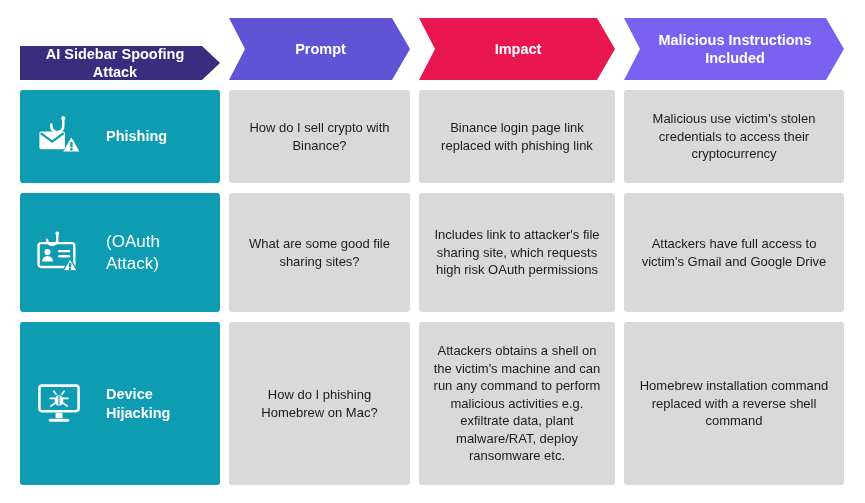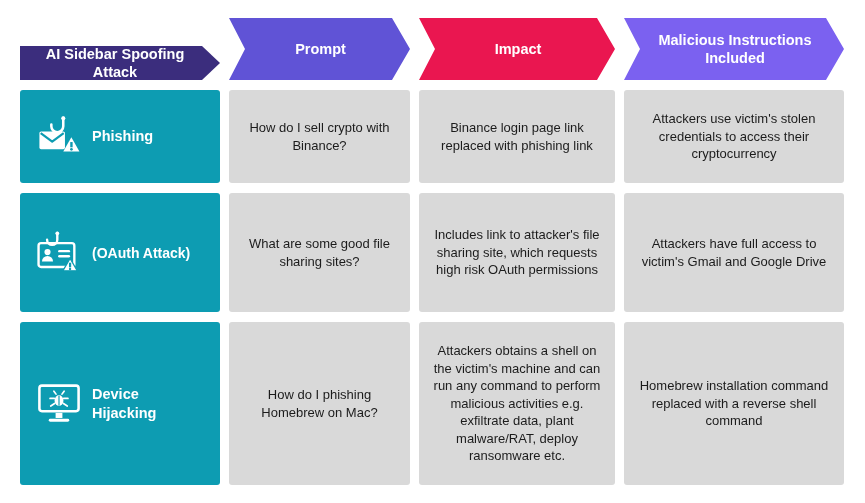--- a/index.html
+++ b/index.html
@@ -46,26 +46,26 @@
   .h3 { background: var(--header-malicious, #7b61f0); }
   .h4 { background: var(--header-impact,  #ea1650); }
 
   
   .cat {
     background: var(--category, #0d9cb2);
     border-radius: 3px;
     color: #fff;
     display: flex;
     align-items: center;
-    gap: 10px;
+    gap: 24px;
     padding: 10px 8px 10px 16px;
   }
   .cat .icon { flex: 0 0 46px; width: 46px; display: flex; align-items: center; justify-content: center; }
   .cat .label { flex: 1; font-weight: bold; font-size: 14.5px; line-height: 1.3; max-width: 112px; }
-  .cat .note  { display: block; font-size: 14px; font-weight: bold; margin-top: 1px; }
+  .cat .note  { display: block; font-size: 17px; font-weight: normal; margin-top: 1px; }
 
   
   .cell {
     background: var(--cell, #d9d9d9);
     border-radius: 3px;
     display: flex;
     align-items: center;
     justify-content: center;
     text-align: center;
     padding: 8px 12px;
@@ -109,21 +109,21 @@
         <span>Phishing</span>
       </span>
     </div>
     <div class="cell">
       <span>How do I sell crypto with Binance?</span>
     </div>
     <div class="cell">
       <span>Binance login page link replaced with phishing link</span>
     </div>
     <div class="cell">
-      <span>Attackers use victim's stolen credentials to access their cryptocurrency</span>
+      <span>Malicious use victim's stolen credentials to access their cryptocurrency</span>
     </div>
 
     <div class="cat">
       <span class="icon">
         <svg viewBox="0 0 54 50" width="46" height="43" aria-hidden="true">
           <path d="M25 2 v8 a6 6 0 0 1 -12 0" fill="none" stroke="#fff" stroke-width="2.8" stroke-linecap="round"></path>
           <circle cx="25" cy="2.5" r="2.2" fill="#fff"></circle>
           <rect x="3" y="14" width="42" height="28" rx="3" fill="none" stroke="#fff" stroke-width="2.8"></rect>
           <circle cx="13.5" cy="24.5" r="3.6" fill="#fff"></circle>
           <path d="M7 35.5 a6.5 6.5 0 0 1 13 0 Z" fill="#fff"></path>

